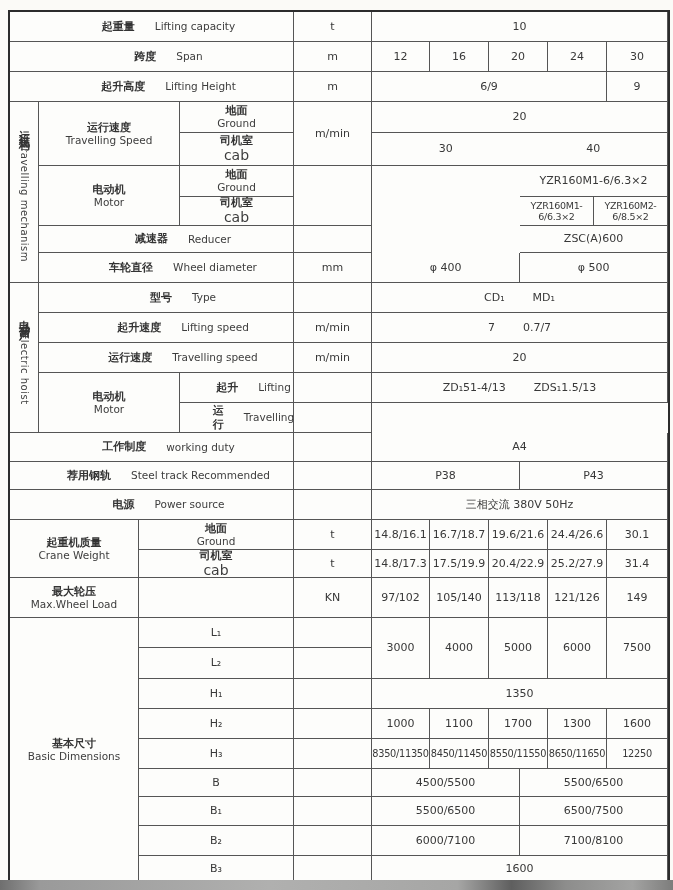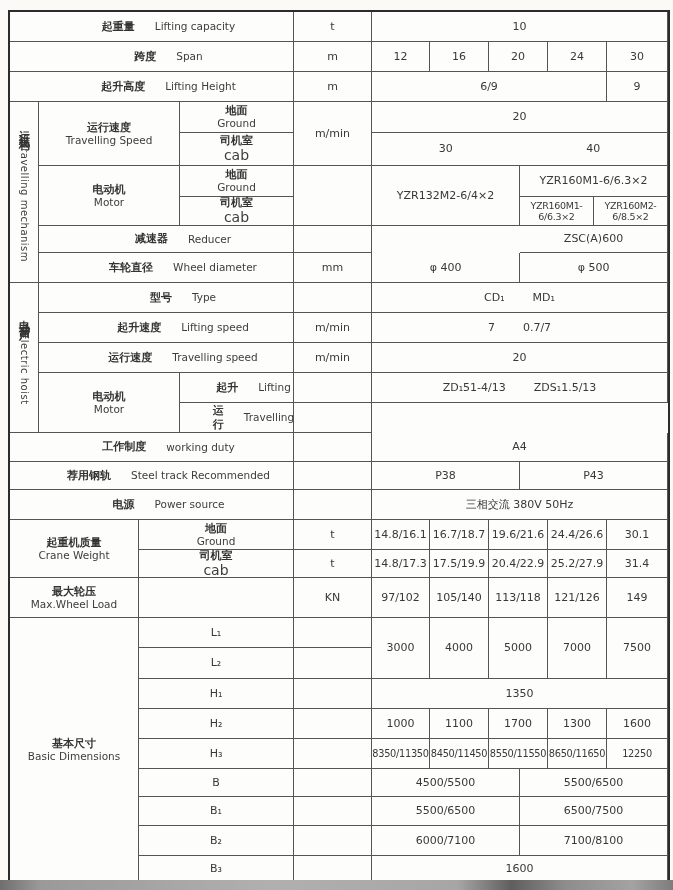--- a/index.html
+++ b/index.html
@@ -102,21 +102,20 @@
   </div>
   <div class="c" style="grid-area:6/4/7/5">
     <span class="zh">地面</span>
     <span class="en">Ground</span>
   </div>
   <div class="c" style="grid-area:7/4/8/5">
     <span class="zh">司机室</span>
     <span class="en cabbig">cab</span>
   </div>
   <div class="c" style="grid-area:6/5/8/6"></div>
-  <div class="c" style="grid-area:6/6/8/9">YZR132M2-6/4×2</div>
   <div class="c" style="grid-area:6/9/7/13">YZR160M1-6/6.3×2</div>
   <div class="c sm" style="grid-area:7/9/8/11">YZR160M1-6/6.3×2</div>
   <div class="c sm" style="grid-area:7/11/8/13">YZR160M2-6/8.5×2</div>
 
   <div class="c inline" style="grid-area:8/2/9/5">
     <span class="zh">减速器</span>
     <span class="en">Reducer</span>
   </div>
   <div class="c" style="grid-area:8/5/9/6"></div>
   <div class="c" style="grid-area:8/9/9/13">ZSC(A)600</div>
@@ -244,21 +243,21 @@
     <span class="en">Basic Dimensions</span>
   </div>
 
   <div class="c" style="grid-area:21/3/22/5">L₁</div>
   <div class="c" style="grid-area:21/5/22/6"></div>
   <div class="c" style="grid-area:22/3/23/5">L₂</div>
   <div class="c" style="grid-area:22/5/23/6"></div>
   <div class="c" style="grid-area:21/6/23/7">3000</div>
   <div class="c" style="grid-area:21/7/23/8">4000</div>
   <div class="c" style="grid-area:21/8/23/10">5000</div>
-  <div class="c" style="grid-area:21/10/23/12">7000</div>
+  <div class="c" style="grid-area:21/10/23/12">6000</div>
   <div class="c" style="grid-area:21/12/23/13">7500</div>
 
   <div class="c" style="grid-area:23/3/24/5">H₁</div>
   <div class="c" style="grid-area:23/5/24/6"></div>
   <div class="c" style="grid-area:23/6/24/13">1350</div>
 
   <div class="c" style="grid-area:24/3/25/5">H₂</div>
   <div class="c" style="grid-area:24/5/25/6"></div>
   <div class="c" style="grid-area:24/6/25/7">1000</div>
   <div class="c" style="grid-area:24/7/25/8">1100</div>

